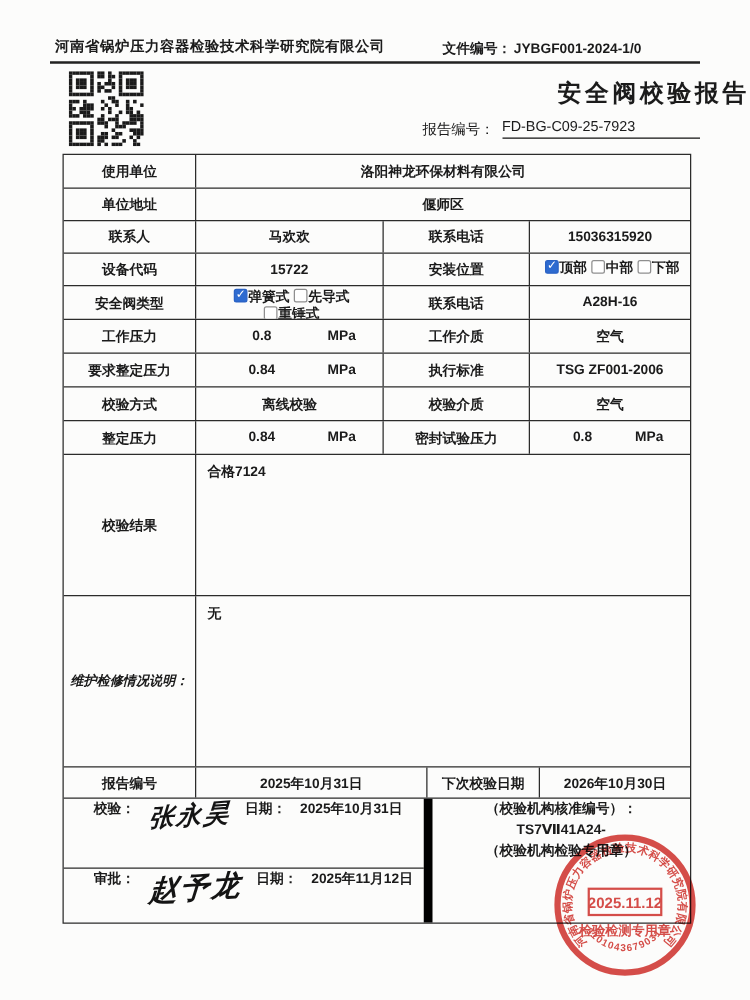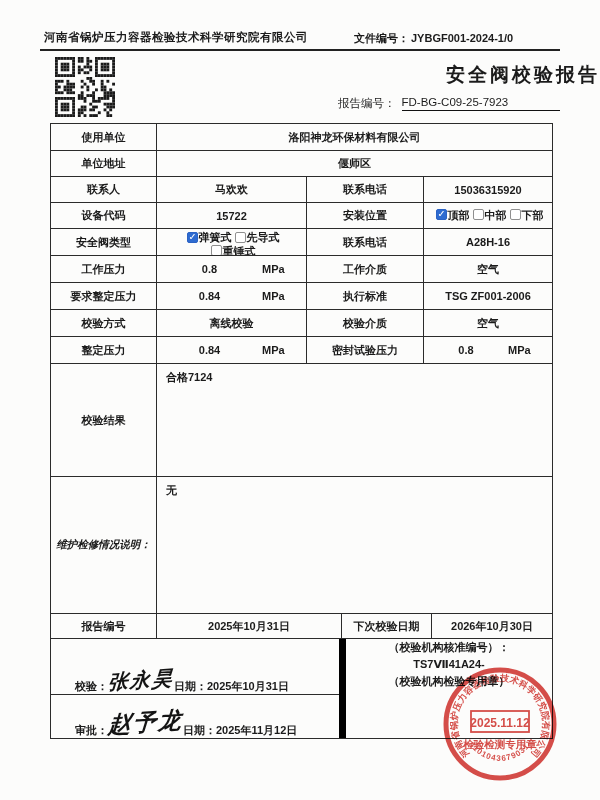--- a/index.html
+++ b/index.html
@@ -44,21 +44,21 @@
         background:#fff; vertical-align:-1.5px; margin:0 1px 0 3px; position:relative; }
   .cb.on { background:#2e6bd0; border-color:#2a62c4; }
   .cb.on::after { content:"✓"; position:absolute; left:1px; top:-2px; color:#fff; font-size:9.5px; font-weight:bold; }
 
   .bigcell { align-items:flex-start; justify-content:flex-start; padding:6px 9px; font-weight:bold; text-align:left; }
   .maint-lab { font-size:10.5px; padding:0 2px;font-style:italic; }
 
   
   .bottomwrap { display:flex; border-top:1px solid #2b2b2b; }
   .leftcol { width:288px; flex:none; }
-  .sigrow { display:flex; align-items:flex-end; padding-left:24px; gap:0; font-size:11px; }
+  .sigrow { display:flex; align-items:flex-start; padding-left:24px; gap:11px; font-size:11px; }
   .sigrow.first { height:55px; }
   .sigrow.second { height:44px; border-top:1px solid #2b2b2b; }
   .sig { display:inline-block; font-size:20px; font-weight:bold; font-style:italic;
          transform:rotate(-4deg) skewX(-8deg); letter-spacing:2px; color:#141414; white-space:nowrap; }
   .sig2 { font-size:23px; }
   .rightcol { flex:1; border-left:7px solid #000000; display:flex; flex-direction:column;
               justify-content:flex-start; align-items:center; font-size:11px; font-weight:bold;
               line-height:1.55; text-align:center; }
 
   

